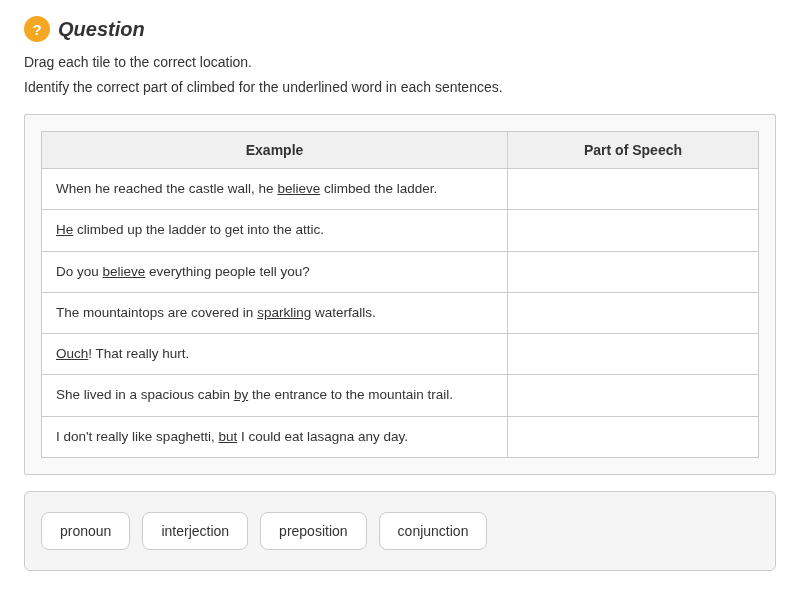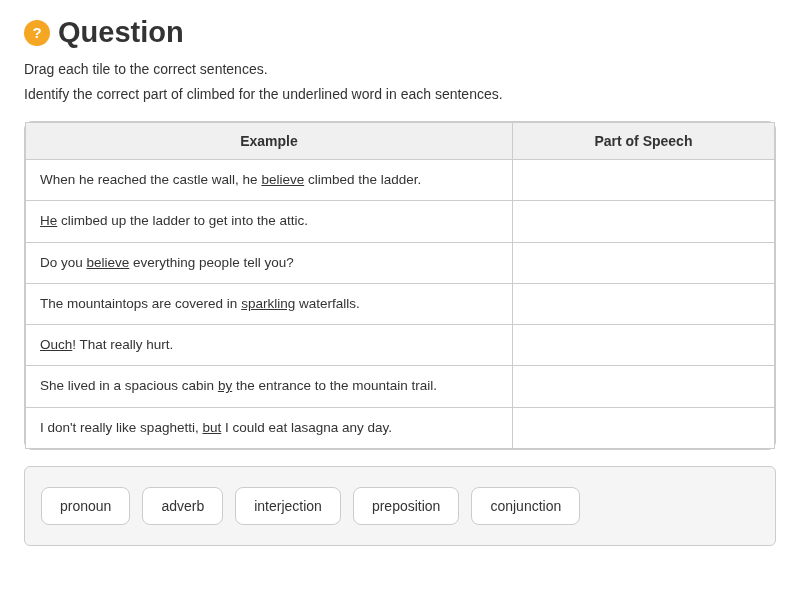--- a/index.html
+++ b/index.html
@@ -33,37 +33,38 @@
       display: flex;
       align-items: center;
       justify-content: center;
       color: white;
       font-weight: bold;
       font-size: 15px;
       flex-shrink: 0;
     }
 
     .question-title {
-      font-size: 29px;
+      font-size: 20px;
       font-weight: bold;
       color: #333;
+      font-style: italic;
     }
 
     .instruction-text {
       font-size: 14px;
       color: #333;
       margin-bottom: 4px;
       line-height: 1.5;
     }
 
     .table-container {
       border: 1px solid #ccc;
-      border-radius: 8px;
+      border-radius: 2px;
       background-color: #f9f9f9;
-      padding: 0;
+      padding: 16px;
       margin: 16px 0;
     }
 
     table {
       width: 100%;
       border-collapse: collapse;
       background-color: #fff;
       border: 1px solid #ccc;
     }
 
@@ -123,21 +124,21 @@
     }
   </style>
 </head>
 <body>
 
 <div class="question-header">
   <div class="question-icon">?</div>
   <span class="question-title">Question</span>
 </div>
 
-<p class="instruction-text">Drag each tile to the correct sentences.</p>
+<p class="instruction-text">Drag each tile to the correct location.</p>
 <p class="instruction-text">Identify the correct part of climbed for the underlined word in each sentences.</p>
 
 <div class="table-container">
   <table>
     <thead>
       <tr>
         <th>Example</th>
         <th>Part of Speech</th>
       </tr>
     </thead>
@@ -169,17 +170,16 @@
         <tr>
           <td>I don't really like spaghetti, <u>but</u> I could eat lasagna any day.</td>
           <td></td>
         </tr>
       </tbody>
   </table>
 </div>
 
 <div class="tiles-container" id="tiles-area">
 <div class="tile" draggable="true">pronoun</div>
-    <div class="tile" draggable="true">adverb</div>
     <div class="tile" draggable="true">interjection</div>
     <div class="tile" draggable="true">preposition</div>
     <div class="tile" draggable="true">conjunction</div>
   </div>
 
 </body></html>

